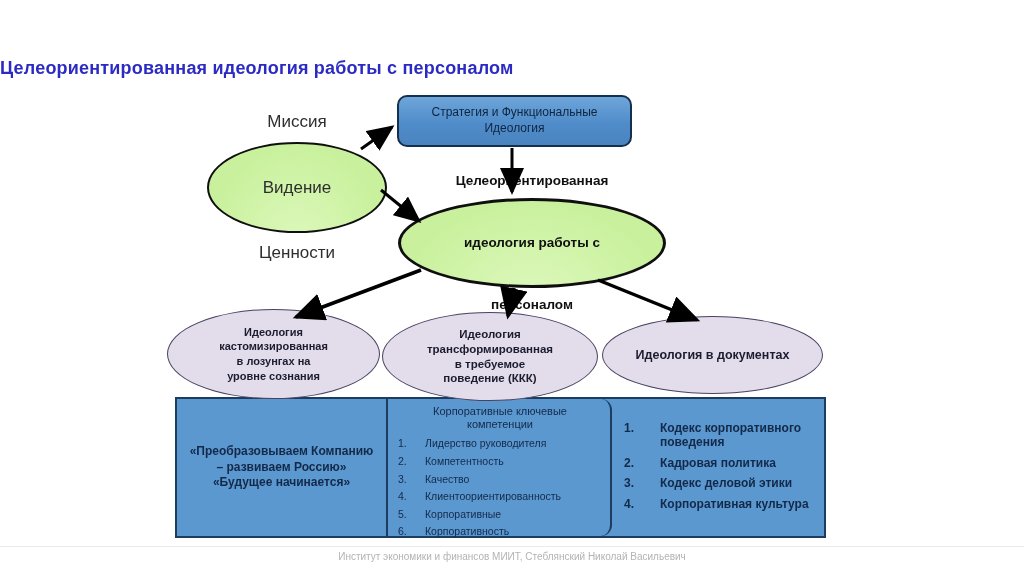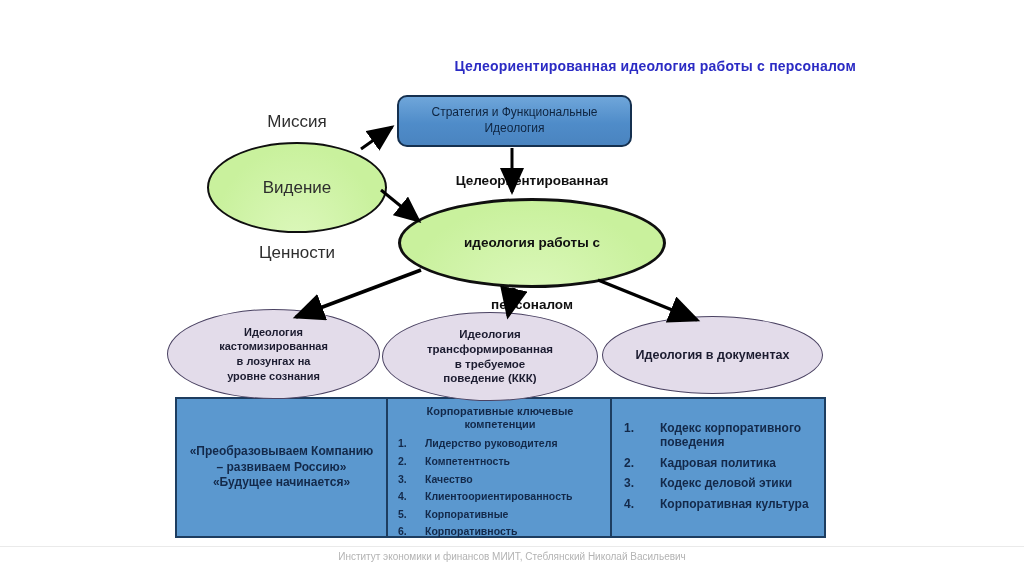--- a/index.html
+++ b/index.html
@@ -1,22 +1,22 @@
 <!DOCTYPE html>
 <html style="--c-title: #2b2bc4; --c-box-fill: #4f8cc9; --c-box-border: #15304f; --c-green-fill: #c9f19d; --c-green-border: #0f0f0f; --c-lavender-fill: #e3dcea; --c-lavender-border: #4a4262; --c-table-fill: #5b98cf; --c-table-border: #1d3d60; --c-text-dark: #13294a; --c-arrow: #000000; --c-footer: #b3b3b3;"><head>
 <meta charset="utf-8">
 <style>
   html,body{margin:0;padding:0;background:#fff;}
   .slide{
     position:relative;width:1024px;height:574px;overflow:hidden;
     background:#ffffff;font-family:"Liberation Sans",sans-serif;
   }
   .title{
-    position:absolute;left:0;top:58px;width:856px;text-align:right;
-    font-size:14px;font-weight:bold;color:var(--c-title,#2b2bc4);letter-spacing:0.2px;
+    position:absolute;left:0;top:58px;width:856px;text-align:left;
+    font-size:18px;font-weight:bold;color:var(--c-title,#2b2bc4);letter-spacing:0.2px;
   }
   .arrows{position:absolute;left:0;top:0;z-index:5;pointer-events:none;}
 
   
   .strategy-box{
     position:absolute;left:397px;top:95px;width:235px;height:52px;box-sizing:border-box;
     background:linear-gradient(180deg,#6fa6da 0%,var(--c-box-fill,#4f8cc9) 55%,#4a84c0 100%);
     border:2.5px solid var(--c-box-border,#15304f);border-radius:10px;
     display:flex;flex-direction:column;align-items:center;justify-content:center;
     font-size:12px;font-weight:normal;color:#0e2440;line-height:1.3;z-index:2;
@@ -52,21 +52,21 @@
     display:flex;z-index:1;color:var(--c-text-dark,#13294a);
   }
   .col{box-sizing:border-box;height:100%;}
   .col-slogans{
     width:211px;border-right:2px solid var(--c-table-border,#1d3d60);
     display:flex;flex-direction:column;justify-content:center;
     text-align:center;font-size:12px;font-weight:bold;line-height:1.32;padding:4px 8px;
   }
   .col-comp{
     width:224px;border-right:2px solid var(--c-table-border,#1d3d60);
-    padding:6px 8px 4px 10px;font-weight:bold;
+    padding:6px 8px 4px 10px;font-weight:normal;border-radius:11px;
   }
   .comp-header{font-size:11px;text-align:center;line-height:1.2;width:172px;margin:0 auto 6px auto;}
   .col-docs{width:212px;padding:22px 6px 4px 12px;font-weight:bold;}
   .li-row{display:flex;align-items:flex-start;}
   .col-comp .li-row{margin-bottom:5.5px;font-size:10.5px;line-height:1.15;}
   .col-comp .li-num{width:27px;flex:none;}
   .col-docs .li-row{margin-bottom:6px;font-size:12px;line-height:1.2;}
   .col-docs .li-num{width:36px;flex:none;}
 
   .footer-divider{position:absolute;left:0;top:546px;width:1024px;height:1px;background:#eaeaea;z-index:0;}

